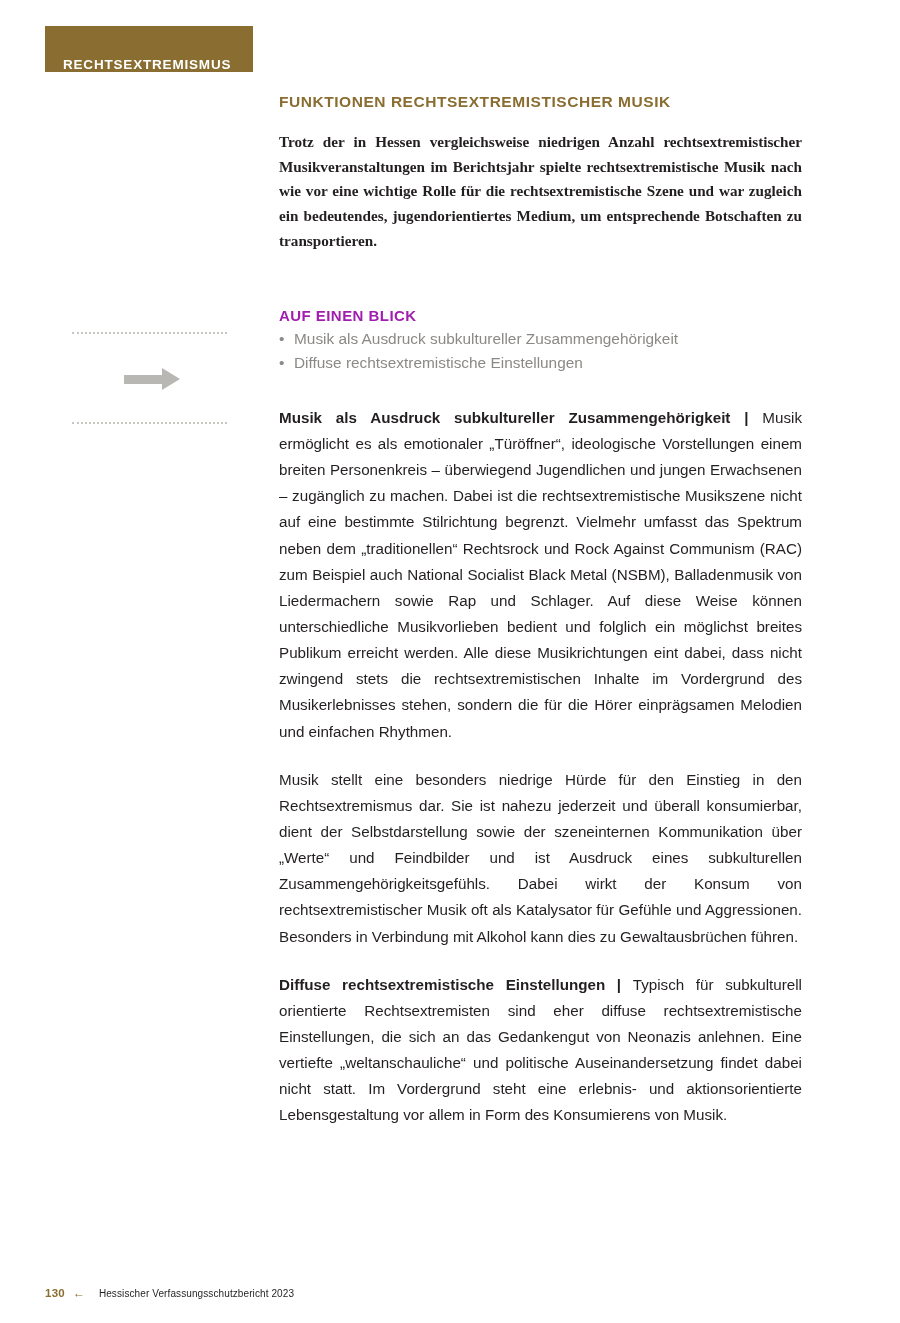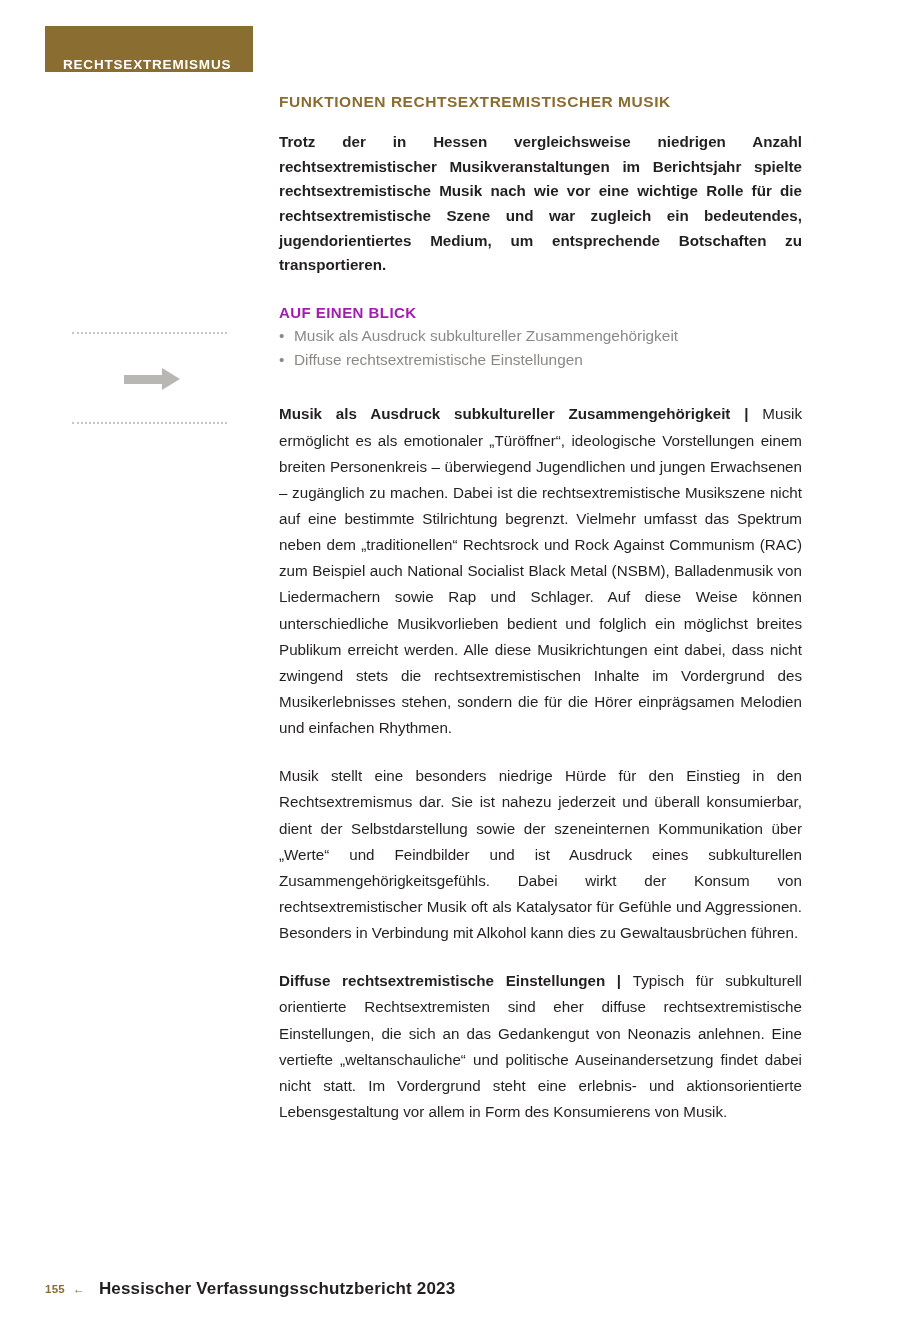--- a/index.html
+++ b/index.html
@@ -98,23 +98,24 @@
     color: #8a6d30;
     letter-spacing: 0.035em;
     margin: 0 0 18px 0;
     line-height: 1.3;
   }
 
   p.lead {
     font-size: 15.2px;
     font-weight: bold;
     line-height: 1.62;
-    margin: 0 0 26px 0;
+    margin: 0 0 54px 0;
     text-align: justify;
     color: #231f20;
+    font-family: Liberation Serif, serif;
   }
 
   h2.glance-title {
     font-size: 15px;
     font-weight: bold;
     color: #a21caf;
     letter-spacing: 0.03em;
     margin: 0 0 4px 0;
   }
   ul.glance {
@@ -166,22 +167,22 @@
     color: #8a6d30;
     letter-spacing: 0.02em;
   }
   .footer .backarrow {
     font-size: 12px;
     color: #8a6d30;
     line-height: 1;
     margin-right: 6px;
   }
   .footer .doctitle {
-    font-size: 17px;
-    font-weight: bold;
+    font-size: 10px;
+    font-weight: normal;
     color: #231f20;
     letter-spacing: 0.01em;
   }
 </style>
 </head>
 <body>
 
 <div class="page">
 
   <div class="section-tab">
@@ -219,18 +220,18 @@
       <span>Musik stellt eine besonders niedrige Hürde für den Einstieg in den Rechtsextremismus dar. Sie ist nahezu jederzeit und überall konsumierbar, dient der Selbstdarstellung sowie der szeneinternen Kommunikation über „Werte“ und Feindbilder und ist Ausdruck eines subkulturellen Zusammengehörigkeitsgefühls. Dabei wirkt der Konsum von rechtsextremistischer Musik oft als Katalysator für Gefühle und Aggressionen. Besonders in Verbindung mit Alkohol kann dies zu Gewaltausbrüchen führen.</span>
     </p>
 
     <p class="body">
       <span class="runin">Diffuse rechtsextremistische Einstellungen | </span><span>Typisch für subkulturell orientierte Rechtsextremisten sind eher diffuse rechtsextremistische Einstellungen, die sich an das Gedankengut von Neonazis anlehnen. Eine vertiefte „weltanschauliche“ und politische Auseinandersetzung findet dabei nicht statt. Im Vordergrund steht eine erlebnis- und aktionsorientierte Lebensgestaltung vor allem in Form des Konsumierens von Musik.</span>
     </p>
 
   </div>
 
   <div class="footer">
-    <span class="pagenum">155</span>
+    <span class="pagenum">130</span>
     <span class="backarrow">←</span>
     <span class="doctitle">Hessischer Verfassungsschutzbericht 2023</span>
   </div>
 
 </div>
 
 </body></html>

